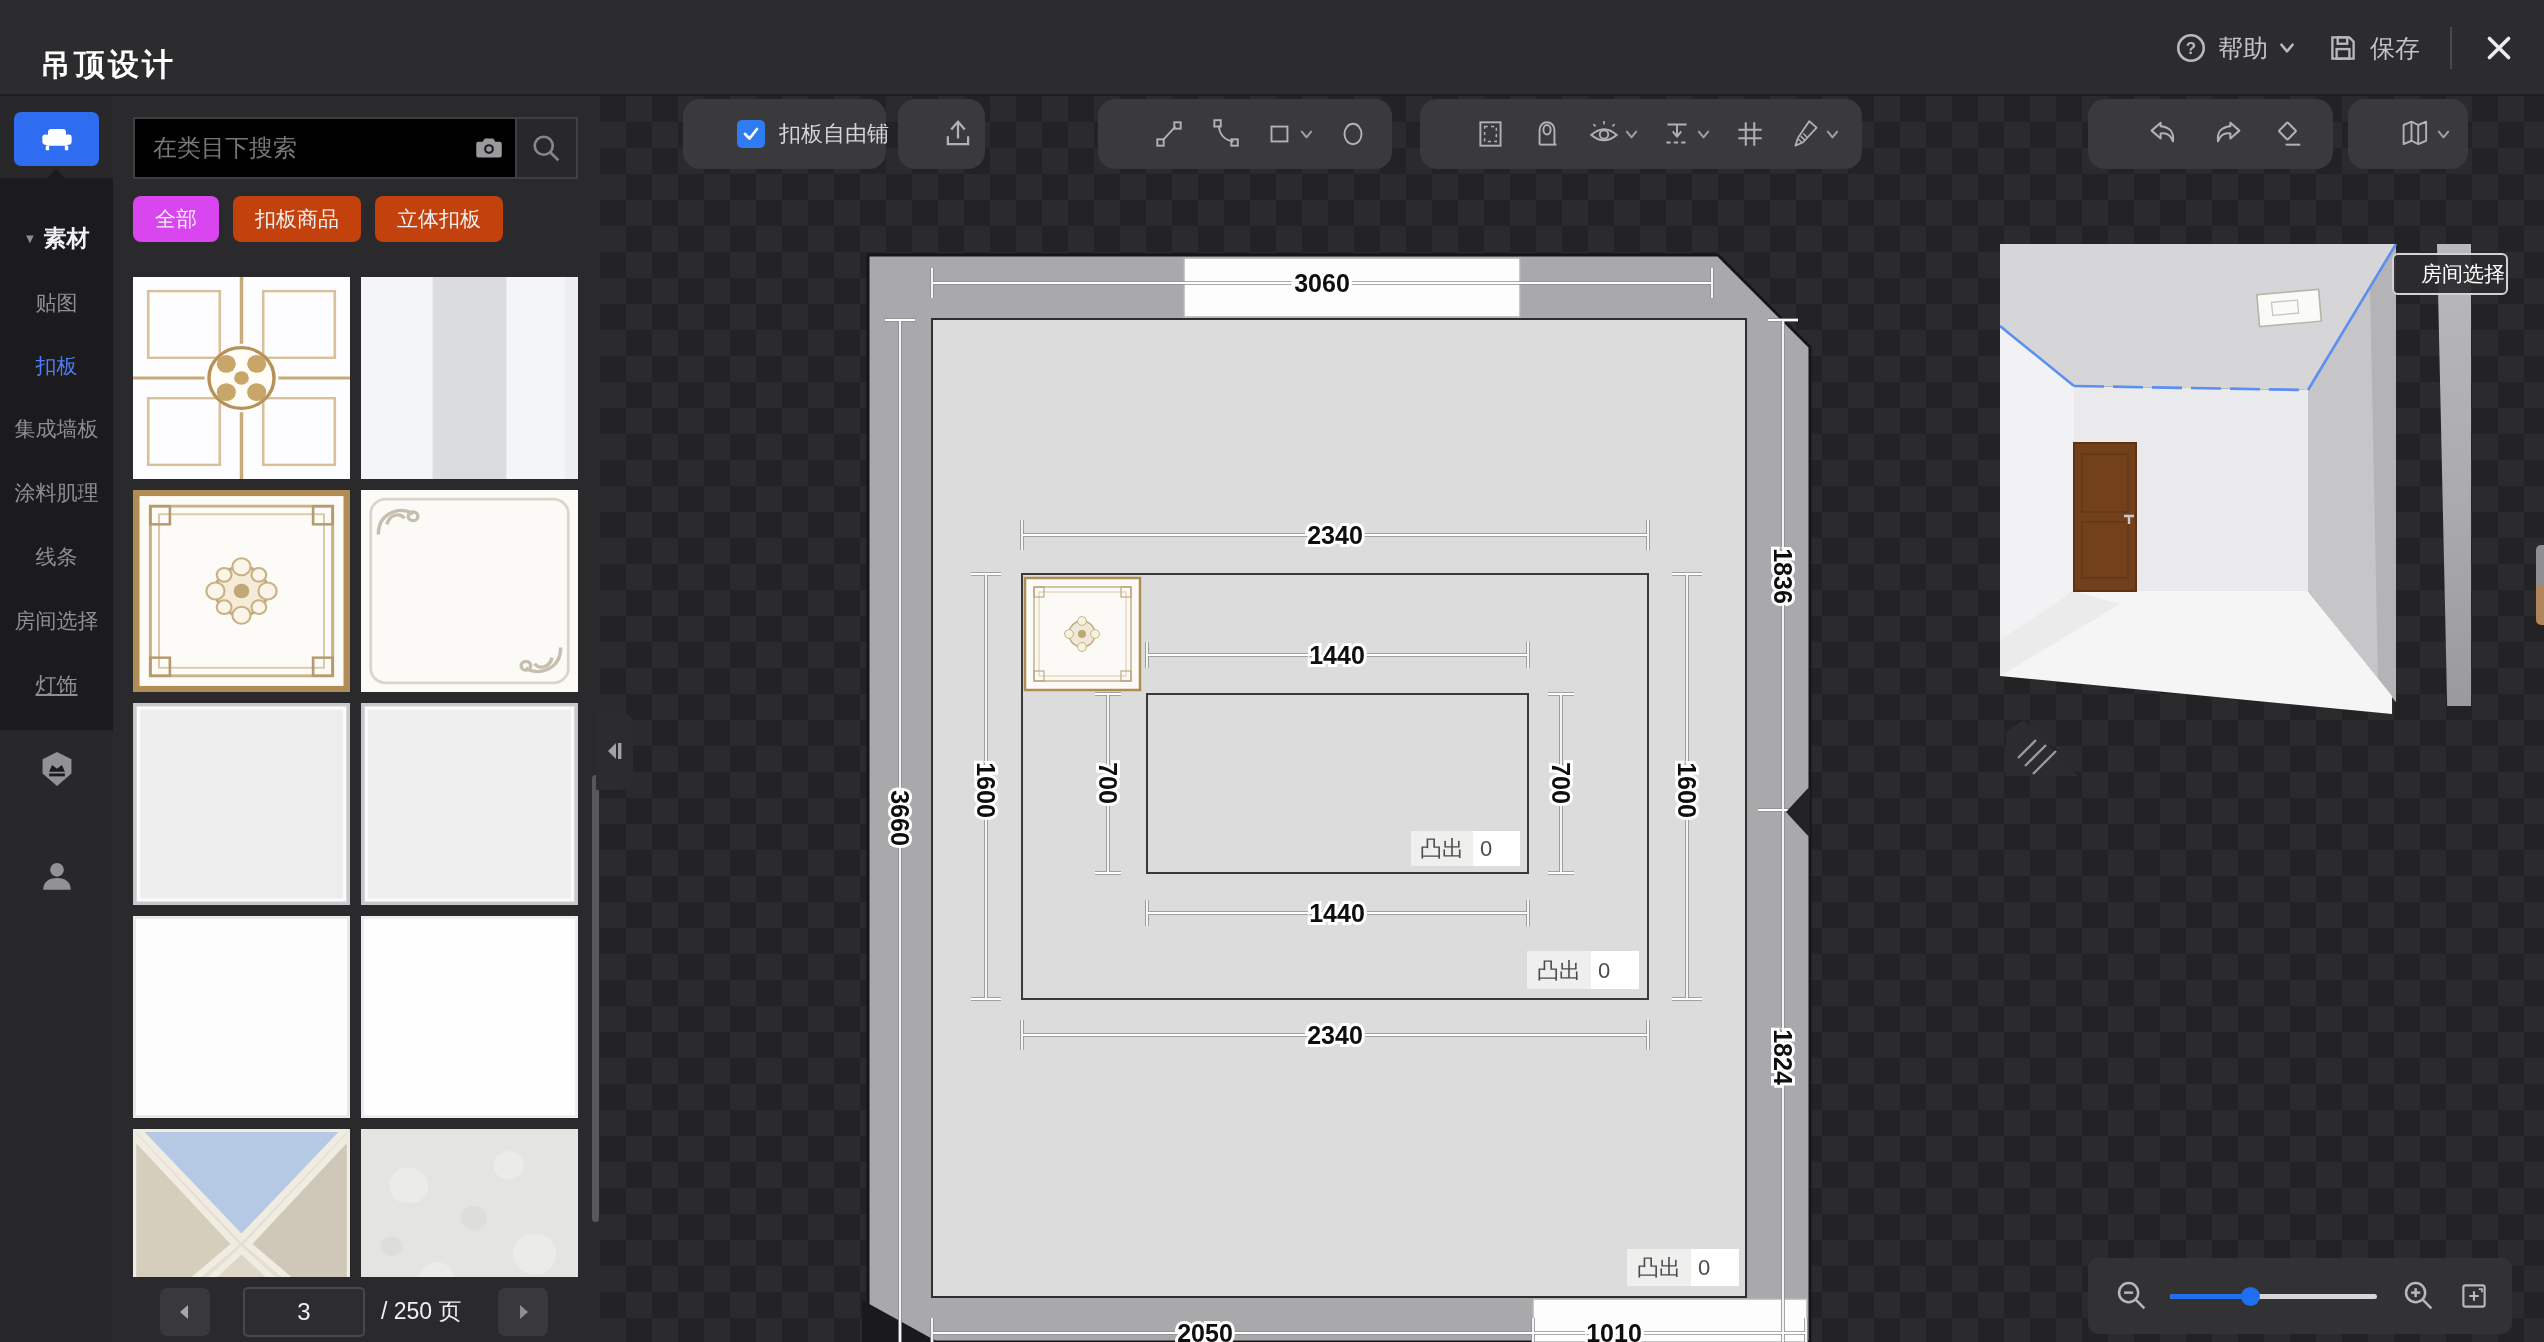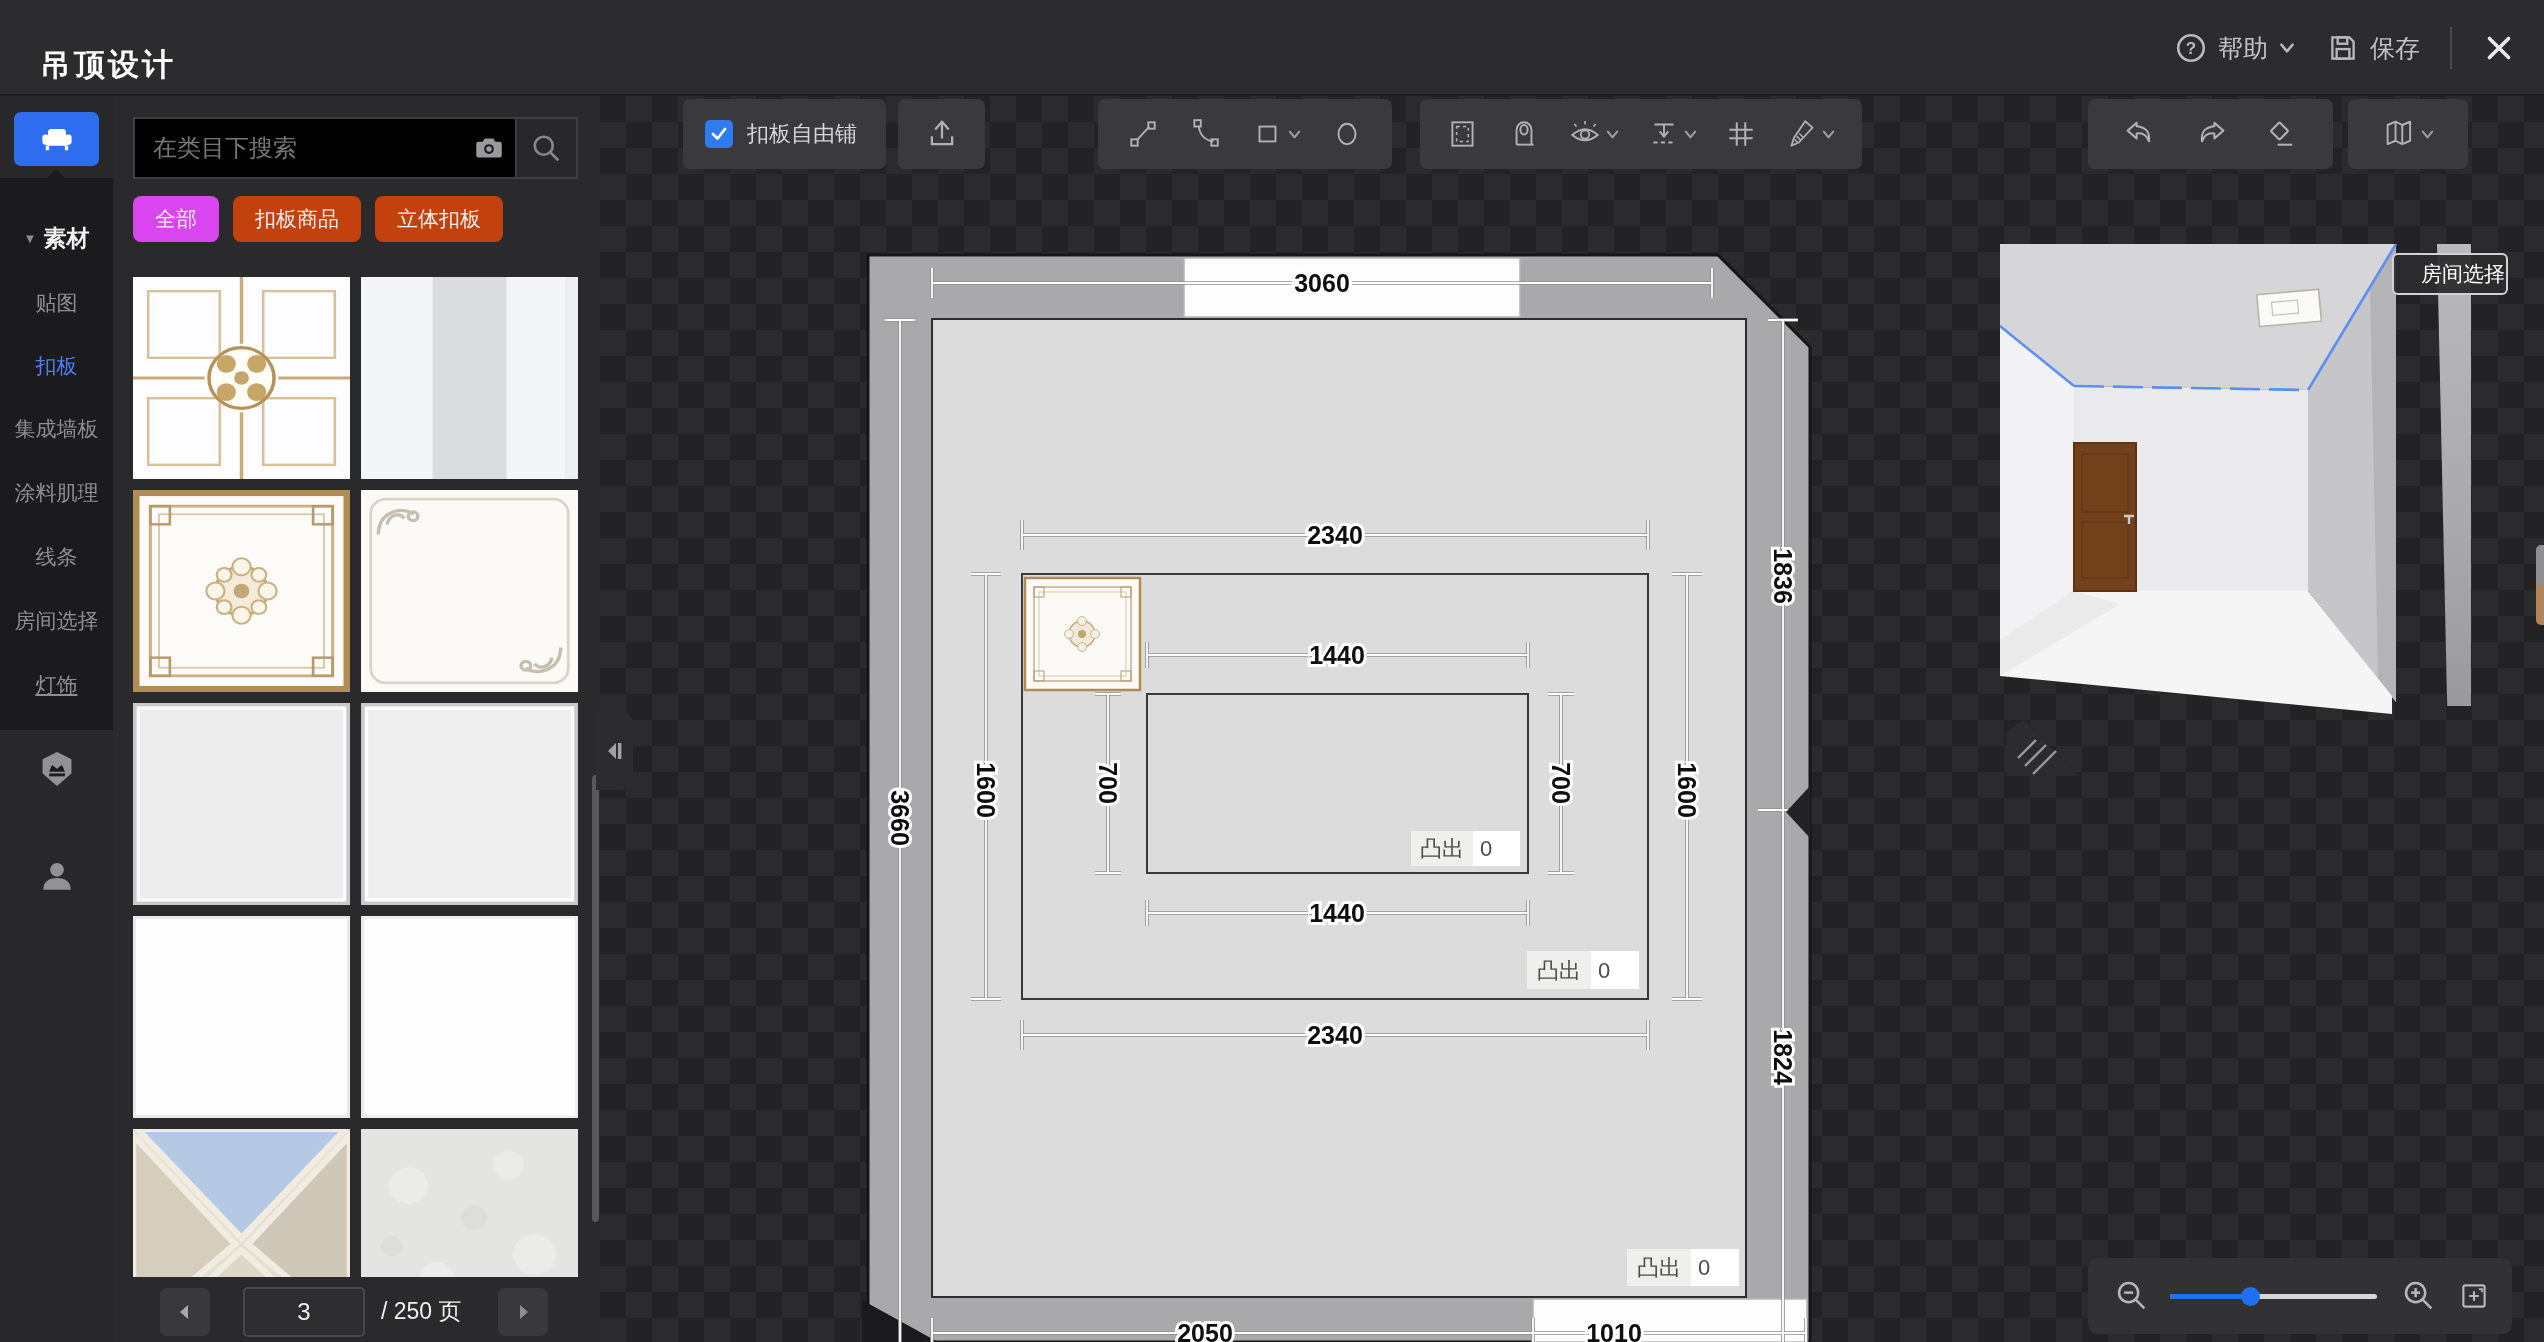--- a/index.html
+++ b/index.html
@@ -60,22 +60,22 @@
   .pg-total { position:absolute; left:268px; top:14px; color:#f0f0f2; font-size:23px; }
 
   .collapse-tab { position:absolute; left:596px; top:712px; width:37px; height:78px; background:#2c2c2e;
     border-radius:0 12px 12px 0; z-index:45; display:flex; align-items:center; justify-content:center; cursor:pointer; }
 
   
   .canvas { position:absolute; left:600px; top:96px; width:1944px; height:1246px;
     background:repeating-conic-gradient(#2b2b2d 0% 25%, #232325 25% 50%);
     background-size:52px 52px; z-index:10; }
 
-  .toolgroup { position:absolute; top:3px; height:70px; background:#3a3a3d; border-radius:7px;
-    display:flex; align-items:center; z-index:20; }
+  .toolgroup { position:absolute; top:3px; height:70px; background:#3a3a3d; border-radius:17px;
+    display:flex; align-items:center; z-index:20;padding-left:32px; }
   .tool { height:70px; display:flex; align-items:center; justify-content:center; cursor:pointer; }
   .freelay { display:flex; align-items:center; gap:14px; padding:0 22px; }
   .checkbox { width:28px; height:28px; background:#2e7bf2; border-radius:5px; display:flex;
     align-items:center; justify-content:center; cursor:pointer; }
   .freelay-label { color:#d6d6d8; font-size:22px; white-space:nowrap; }
   .chev { margin-left:2px; }
 
   .plan-svg { position:absolute; left:0; top:0; z-index:12; }
   .dim { font-size:25px; font-weight:bold; fill:#0e0e0e; stroke:#ffffff; stroke-width:6px;
     paint-order:stroke; text-anchor:middle; font-family:"Liberation Sans","DejaVu Sans",sans-serif; }

